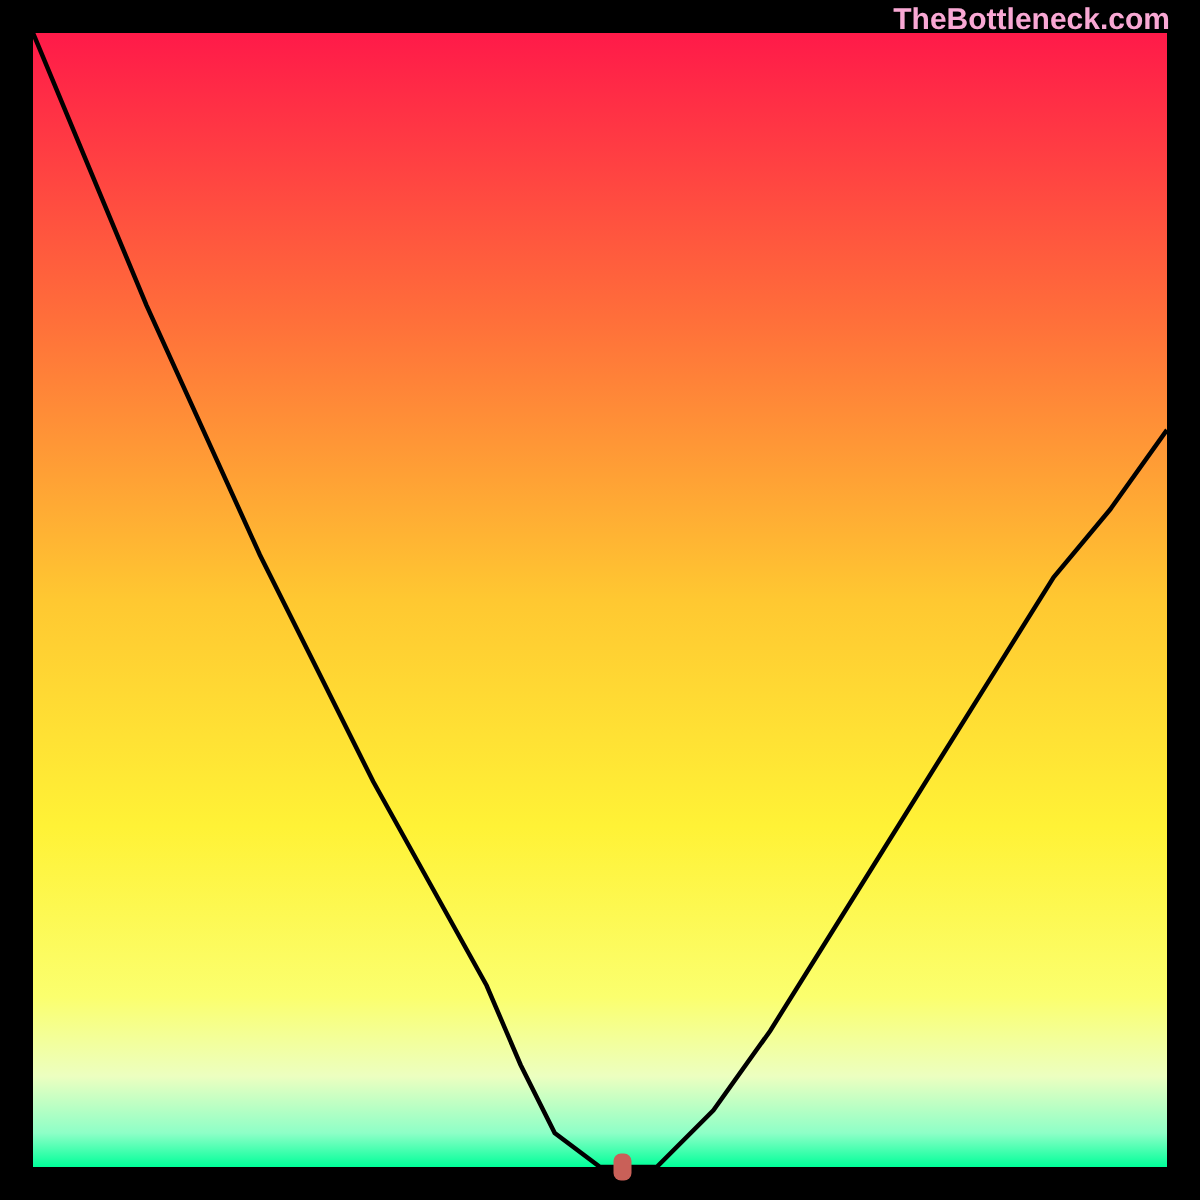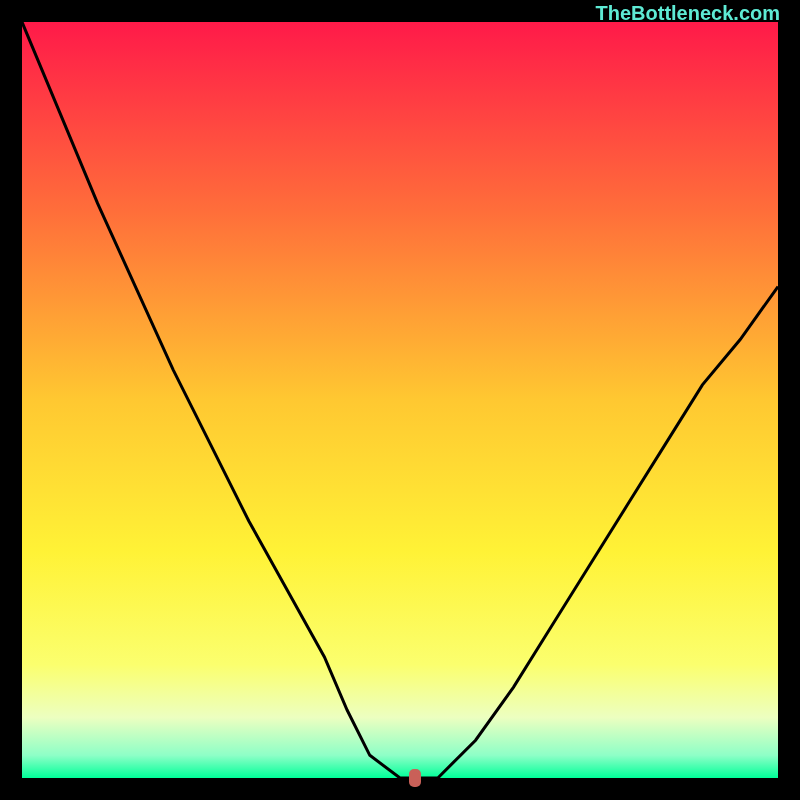--- a/index.html
+++ b/index.html
@@ -8,21 +8,21 @@
     width: 800px;
     height: 800px;
     background: #000;
     position: relative;
     font-family: Arial, sans-serif;
   }
   .watermark {
     position: absolute;
     top: 2px;
     right: 20px;
-    color: #5eead4;
+    color: #f9a8d4;
     font-size: 20px;
     font-weight: bold;
     z-index: 10;
   }
   .plot-area {
     position: absolute;
     left: 22px;
     top: 22px;
     width: 756px;
     height: 756px;

